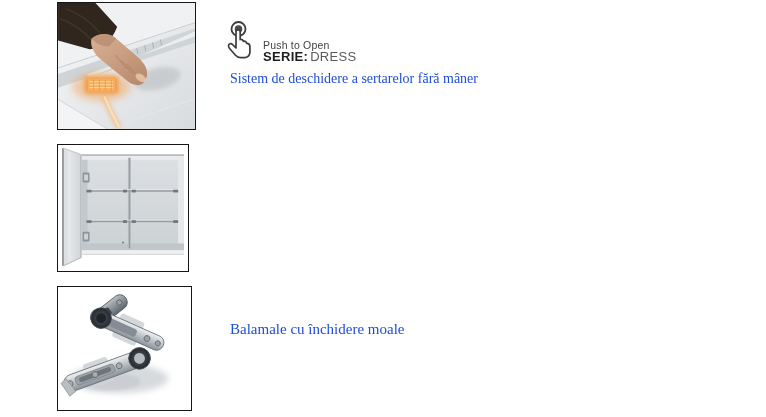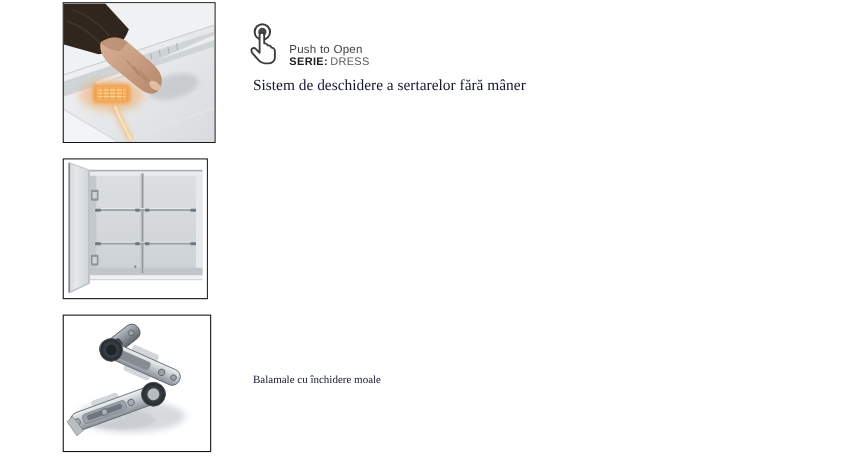--- a/index.html
+++ b/index.html
@@ -14,28 +14,28 @@
   figure.photo svg{display:block;width:100%;height:100%;}
   #photo-1{left:57px;top:2px;width:139px;height:128px;}
   #photo-2{left:57px;top:144px;width:132px;height:128px;}
   #photo-3{left:57px;top:286px;width:135px;height:125px;}
 
   .pto-header{position:absolute;left:221px;top:20px;display:flex;align-items:flex-start;}
   .pto-icon{width:33px;height:46px;flex:0 0 auto;}
   .pto-icon svg{display:block;width:33px;height:46px;}
   .pto-labels{margin-left:9px;margin-top:19px;font-family:"Liberation Sans","DejaVu Sans",sans-serif;}
   .pto-title{font-size:10.5px;line-height:12px;color:#3f4245;letter-spacing:.2px;}
-  .pto-serie{font-size:10px;line-height:10px;margin-top:1px;letter-spacing:.3px;}
+  .pto-serie{font-size:13px;line-height:10px;margin-top:1px;letter-spacing:.3px;}
   .serie-key{font-weight:bold;color:#1e1e1e;}
   .serie-val{color:#5a5a5a;margin-left:2px;}
 
-  .desc{position:absolute;color:#0f172a;font-size:14px;line-height:19px;}
+  .desc{position:absolute;color:#1d4ed8;font-size:14px;line-height:19px;}
   #desc-1{left:230px;top:69px;}
   #desc-2{left:228px;top:165px;font-size:14.5px;}
-  #desc-3{left:230px;top:336px;font-size:10px;}
+  #desc-3{left:230px;top:320px;font-size:15px;}
 </style>
 </head>
 <body>
 
 <div class="stage">
 
   <figure class="photo" id="photo-1">
     <svg viewBox="0 0 139 128" xmlns="http://www.w3.org/2000/svg">
       <defs>
         <linearGradient id="p1bg" x1="0" y1="0" x2="1" y2="1">

